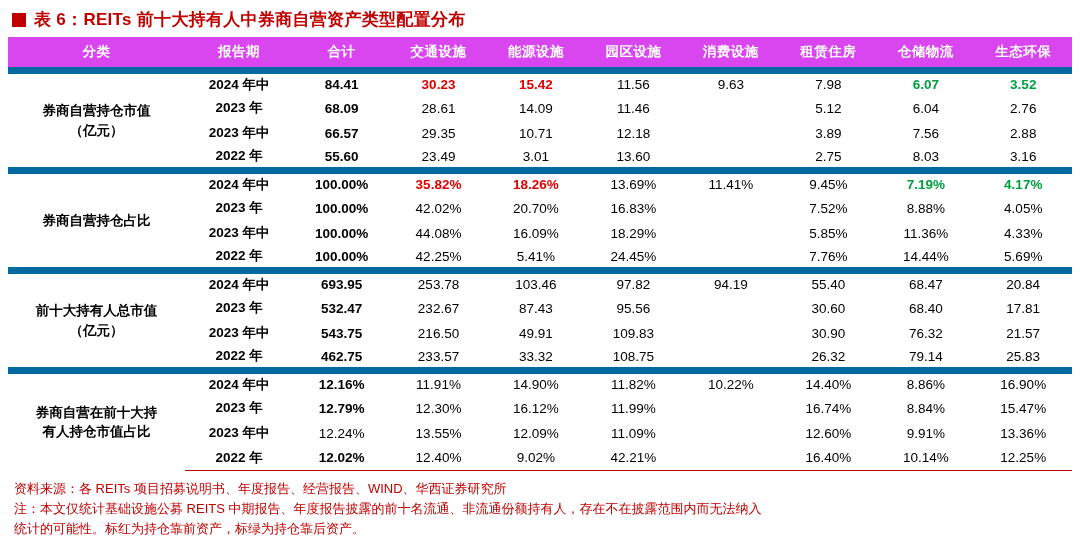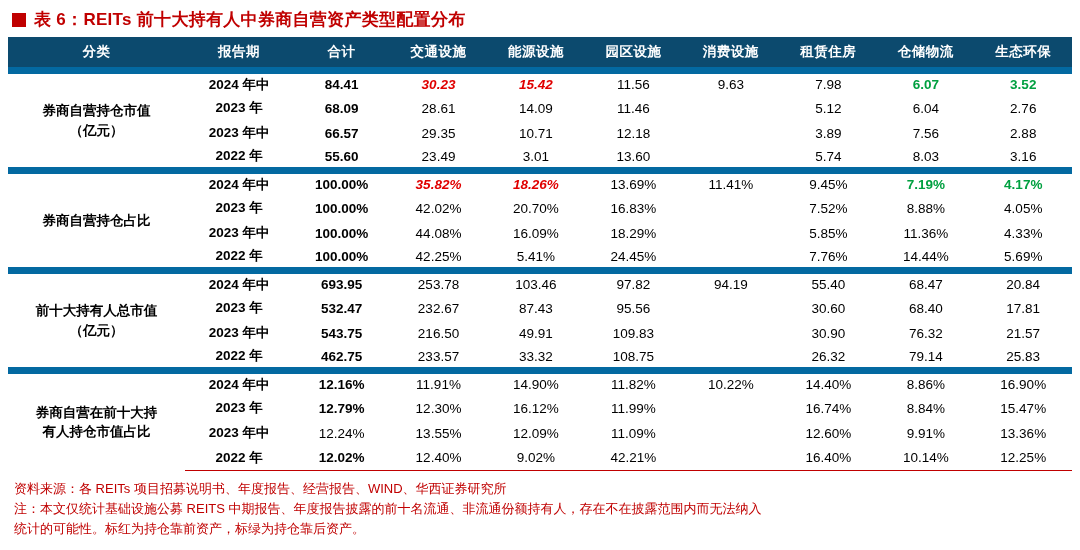--- a/index.html
+++ b/index.html
@@ -42,21 +42,21 @@
     letter-spacing: 0.3px;
   }
   
   table.reits {
     border-collapse: collapse;
     width: 1064px;
     table-layout: fixed;
     font-size: 13.5px;
   }
   table.reits thead th {
-    background: #0c4a6e;
+    background: #d946ef;
     color: #ffffff;
     font-weight: bold;
     font-size: 13.5px;
     height: 28px;
     text-align: center;
     border: none;
     letter-spacing: 0.5px;
   }
   table.reits td {
     height: 25px;
@@ -77,21 +77,21 @@
   }
   tr.last-row td {
     border-bottom: 1px solid #c00000;
   }
   td.period {
     font-weight: bold;
   }
   td.total {
     font-weight: bold;
   }
-  .red { color: #e00000; font-weight: bold; font-style: italic; }
+  .red { color: #e00000; font-weight: bold; }
   .green { color: #00a040; font-weight: bold; }
   
   col.c-grp    { width: 176px; }
   col.c-per    { width: 108px; }
   col.c-tot    { width: 96px; }
   col.c-val    { width: 97px; }
   
   .footer {
     margin-top: 4px;
     padding: 4px 6px 0 6px;
@@ -173,21 +173,21 @@
           <td>7.56</td>
           <td>2.88</td>
         </tr>
         <tr>
           <td class="period">2022 年</td>
           <td class="total">55.60</td>
           <td>23.49</td>
           <td>3.01</td>
           <td>13.60</td>
           <td></td>
-          <td>5.74</td>
+          <td>2.75</td>
           <td>8.03</td>
           <td>3.16</td>
         </tr>
         <tr class="group-start">
           <td class="grp" rowspan="4">券商自营持仓占比</td>
           <td class="period">2024 年中</td>
           <td class="total">100.00%</td>
           <td class="red">35.82%</td>
           <td class="red">18.26%</td>
           <td>13.69%</td>

